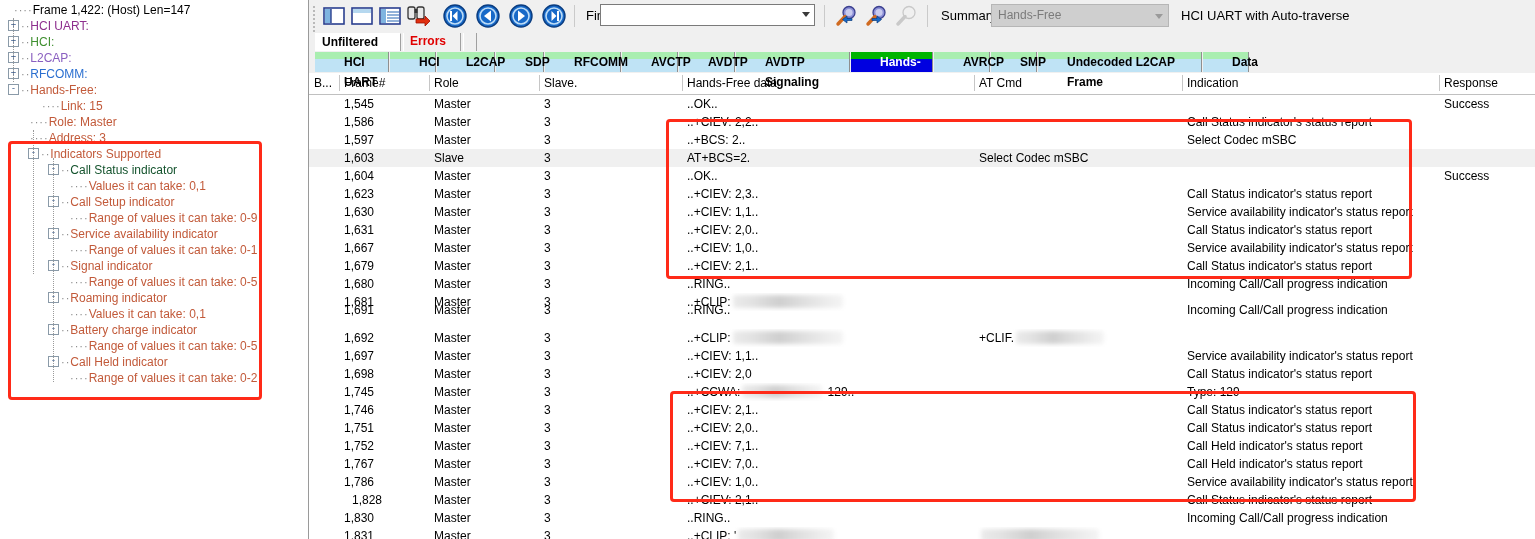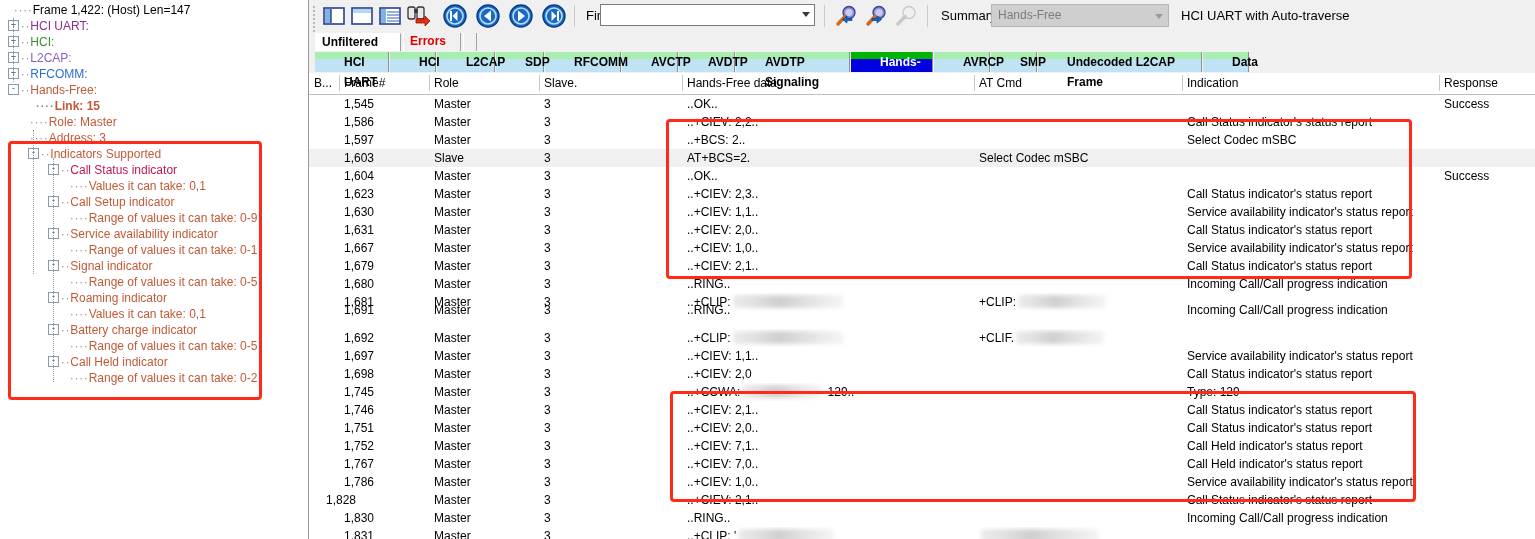--- a/index.html
+++ b/index.html
@@ -128,34 +128,34 @@
       </div>
       <div class="tnode" style="position: absolute; left: 0px; top: 50px; width: 308px;">
         <span class="tw" style="left:8px;"><span class="tbox">+</span><span class="dots">··</span><span style="color:#8a5fc0;">L2CAP:</span></span>
       </div>
       <div class="tnode" style="position: absolute; left: 0px; top: 66px; width: 308px;">
         <span class="tw" style="left:8px;"><span class="tbox">+</span><span class="dots">··</span><span style="color:#2a6fd0;">RFCOMM:</span></span>
       </div>
       <div class="tnode" style="position: absolute; left: 0px; top: 82px; width: 308px;">
         <span class="tw" style="left:8px;"><span class="tbox">-</span><span class="dots">··</span><span style="color:#c25a3a;">Hands-Free:</span></span>
       </div>
-      <div class="tnode" style="position: absolute; left: 6px; top: 98px; width: 308px; font-weight: bold;">
+      <div class="tnode" style="position: absolute; left: 12px; top: 98px; width: 308px;">
         <span class="tw" style="left:28px;"><span class="dots" style="margin-left:2px;">····</span><span style="color:#c25a3a;">Link: 15</span></span>
       </div>
       <div class="tnode" style="position: absolute; left: 0px; top: 114px; width: 308px;">
         <span class="tw" style="left:28px;"><span class="dots" style="margin-left:2px;">····</span><span style="color:#c25a3a;">Role: Master</span></span>
       </div>
       <div class="tnode" style="position: absolute; left: 0px; top: 130px; width: 308px;">
         <span class="tw" style="left:28px;"><span class="dots" style="margin-left:2px;">····</span><span style="color:#c25a3a;">Address: 3</span></span>
       </div>
       <div class="tnode" style="position: absolute; left: 0px; top: 146px; width: 308px;">
         <span class="tw" style="left:28px;"><span class="tbox">-</span><span class="dots">··</span><span style="color:#c25a3a;">Indicators Supported</span></span>
       </div>
       <div class="tnode" style="position: absolute; left: 0px; top: 162px; width: 308px;">
-        <span class="tw" style="left:48px;"><span class="tbox">-</span><span class="dots">··</span><span style="color:#be185d;">Call Status indicator</span></span>
+        <span class="tw" style="left:48px;"><span class="tbox">-</span><span class="dots">··</span><span style="color:#14532d;">Call Status indicator</span></span>
       </div>
       <div class="tnode" style="position: absolute; left: 0px; top: 178px; width: 308px;">
         <span class="tw" style="left:68px;"><span class="dots" style="margin-left:2px;">····</span><span style="color:#c25a3a;">Values it can take: 0,1</span></span>
       </div>
       <div class="tnode" style="position: absolute; left: 0px; top: 194px; width: 308px;">
         <span class="tw" style="left:48px;"><span class="tbox">-</span><span class="dots">··</span><span style="color:#c25a3a;">Call Setup indicator</span></span>
       </div>
       <div class="tnode" style="position: absolute; left: 0px; top: 210px; width: 308px;">
         <span class="tw" style="left:68px;"><span class="dots" style="margin-left:2px;">····</span><span style="color:#c25a3a;">Range of values it can take: 0-9</span></span>
       </div>
@@ -453,21 +453,20 @@
           <div class="gcell" style="left: 373px; width: 292px;">..RING..</div>
           <div class="gcell" style="left: 665px; width: 208px;"></div>
           <div class="gcell" style="left: 873px; width: 257px;">Incoming Call/Call progress indication</div>
           <div class="gcell" style="left: 1130px; width: 96px;"></div>
         </div>
         <div class="grow" style="top: 220px;">
           <div class="gcell" style="left: 30px; width: 90px;">1,681</div>
           <div class="gcell" style="left: 120px; width: 110px;">Master</div>
           <div class="gcell" style="left: 230px; width: 143px;">3</div>
           <div class="gcell" style="left: 373px; width: 292px;">..+CLIP:<span class="blur" style="width: 110px;"></span></div>
-          <div class="gcell" style="left: 665px; width: 208px;">+CLIP:<span class="blur" style="width: 88px;"></span></div>
           <div class="gcell" style="left: 873px; width: 257px;"></div>
           <div class="gcell" style="left: 1130px; width: 96px;"></div>
         </div>
         <div class="grow" style="top: 228px;">
           <div class="gcell" style="left: 30px; width: 90px;">1,691</div>
           <div class="gcell" style="left: 120px; width: 110px;">Master</div>
           <div class="gcell" style="left: 230px; width: 143px;">3</div>
           <div class="gcell" style="left: 373px; width: 292px;">..RING..</div>
           <div class="gcell" style="left: 665px; width: 208px;"></div>
           <div class="gcell" style="left: 873px; width: 257px;">Incoming Call/Call progress indication</div>
@@ -548,21 +547,21 @@
         <div class="grow" style="top: 400px;">
           <div class="gcell" style="left: 30px; width: 90px;">1,786</div>
           <div class="gcell" style="left: 120px; width: 110px;">Master</div>
           <div class="gcell" style="left: 230px; width: 143px;">3</div>
           <div class="gcell" style="left: 373px; width: 292px;">..+CIEV: 1,0..</div>
           <div class="gcell" style="left: 665px; width: 208px;"></div>
           <div class="gcell" style="left: 873px; width: 257px;">Service availability indicator's status report</div>
           <div class="gcell" style="left: 1130px; width: 96px;"></div>
         </div>
         <div class="grow" style="top: 418px;">
-          <div class="gcell" style="left: 12px; width: 90px;">1,828</div>
+          <div class="gcell" style="left: 38px; width: 90px;">1,828</div>
           <div class="gcell" style="left: 120px; width: 110px;">Master</div>
           <div class="gcell" style="left: 230px; width: 143px;">3</div>
           <div class="gcell" style="left: 373px; width: 292px;">..+CIEV: 2,1..</div>
           <div class="gcell" style="left: 665px; width: 208px;"></div>
           <div class="gcell" style="left: 873px; width: 257px;">Call Status indicator's status report</div>
           <div class="gcell" style="left: 1130px; width: 96px;"></div>
         </div>
         <div class="grow" style="top: 436px;">
           <div class="gcell" style="left: 30px; width: 90px;">1,830</div>
           <div class="gcell" style="left: 120px; width: 110px;">Master</div>

